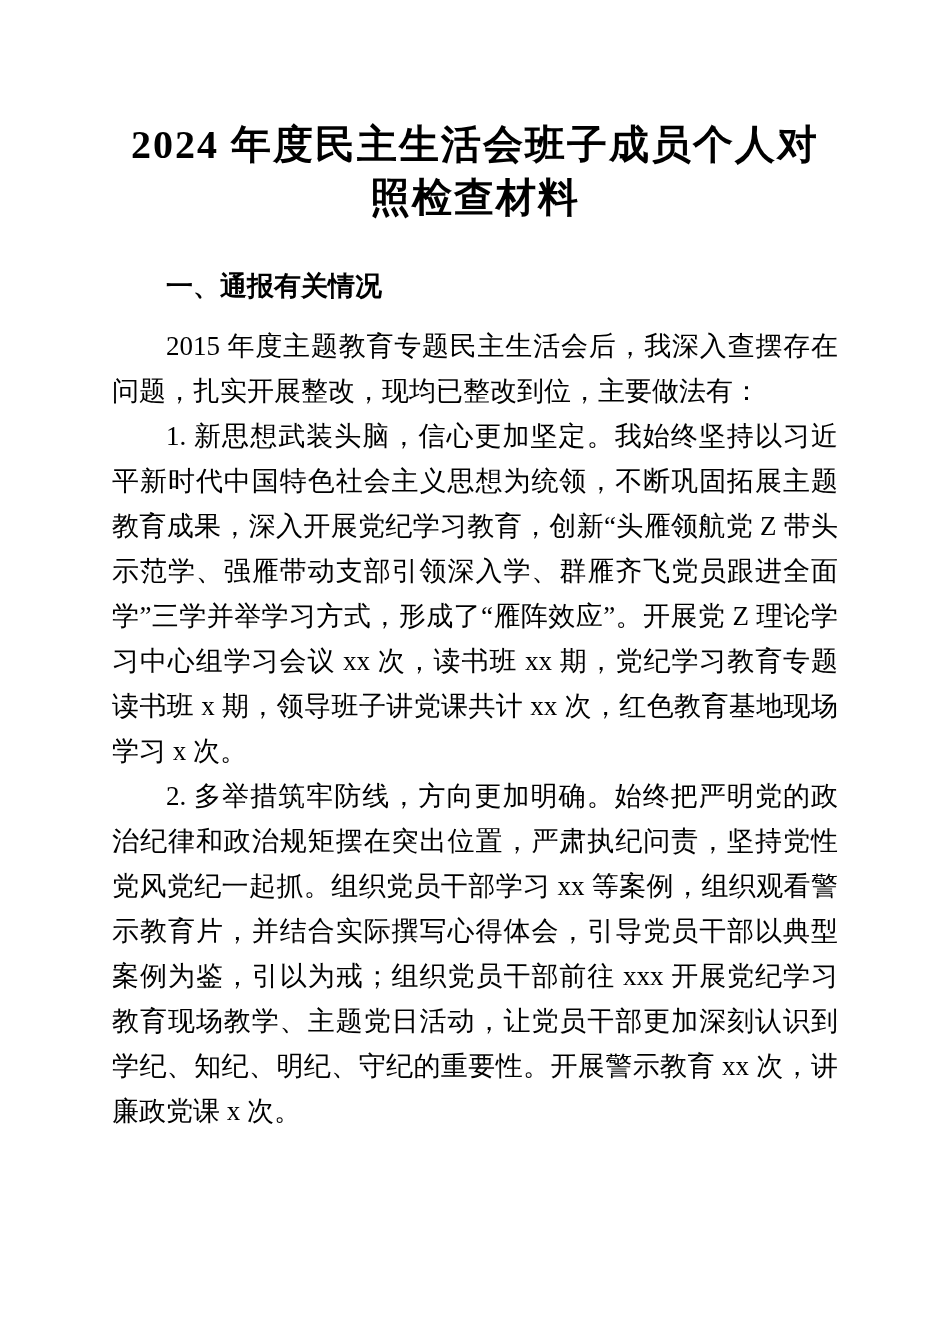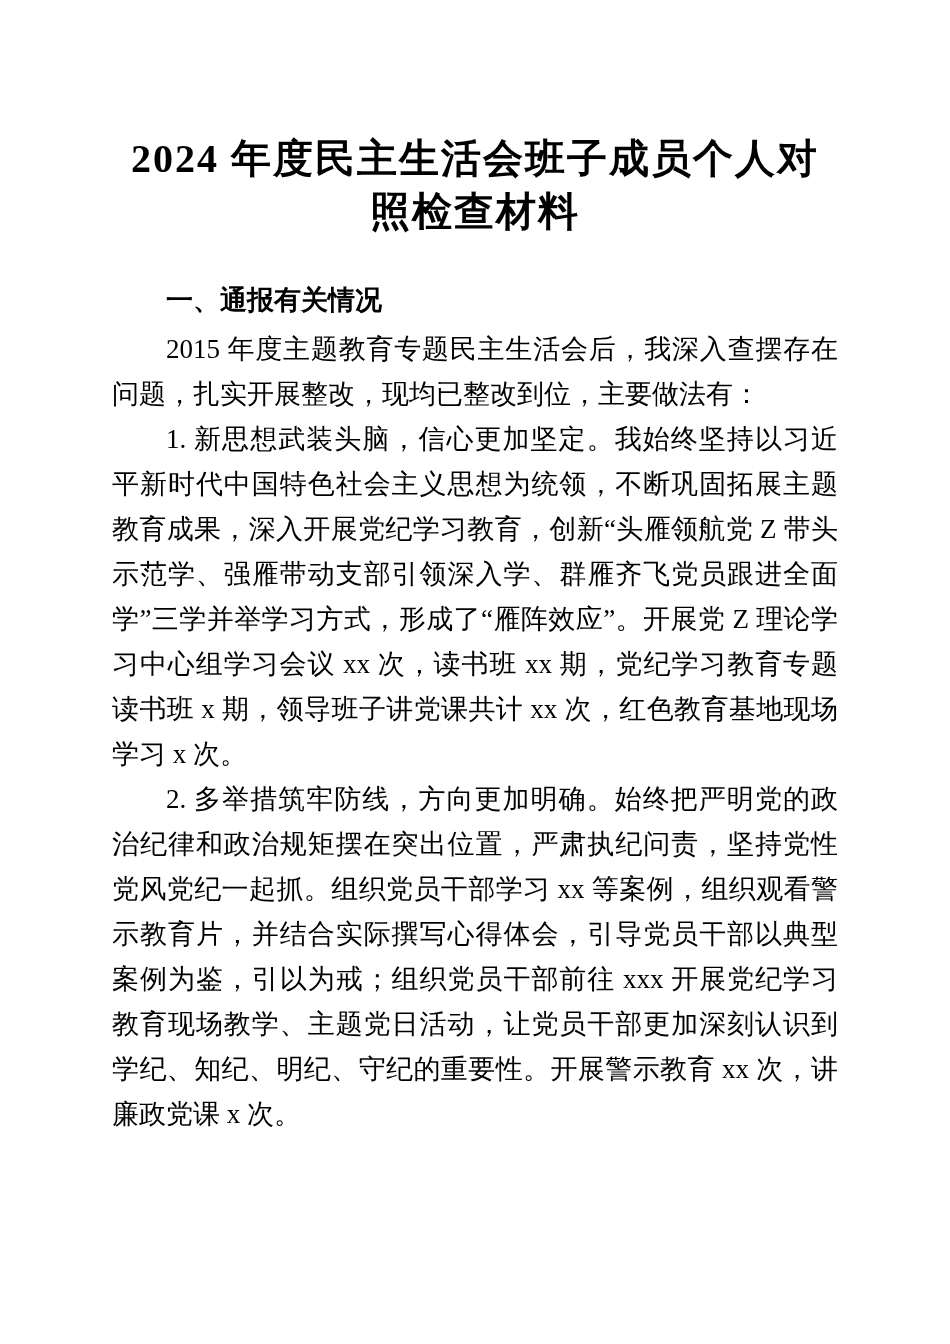--- a/index.html
+++ b/index.html
@@ -11,35 +11,35 @@
     position: relative;
     width: 950px;
     height: 1344px;
     background: #ffffff;
     overflow: hidden;
     color: #000000;
   }
   .content {
     position: absolute;
     left: 112px;
-    top: 132px;
+    top: 118px;
     width: 726px;
   }
   .doc-title {
     margin: 0;
     font-family: "Liberation Serif", "DejaVu Serif", serif;
     font-weight: bold;
     font-size: 40px;
     line-height: 53px;
     letter-spacing: 2px;
     text-align: center;
     color: #000000;
   }
   .sec-heading {
-    margin: 40px 0 4px 0;
+    margin: 40px 0 15px 0;
     font-family: "Liberation Sans", "DejaVu Sans", sans-serif;
     font-weight: bold;
     font-size: 27px;
     line-height: 45px;
     text-indent: 2em;
     color: #000000;
   }
   .sub-heading {
     margin: 0;
     font-family: "Liberation Serif", "DejaVu Serif", serif;

